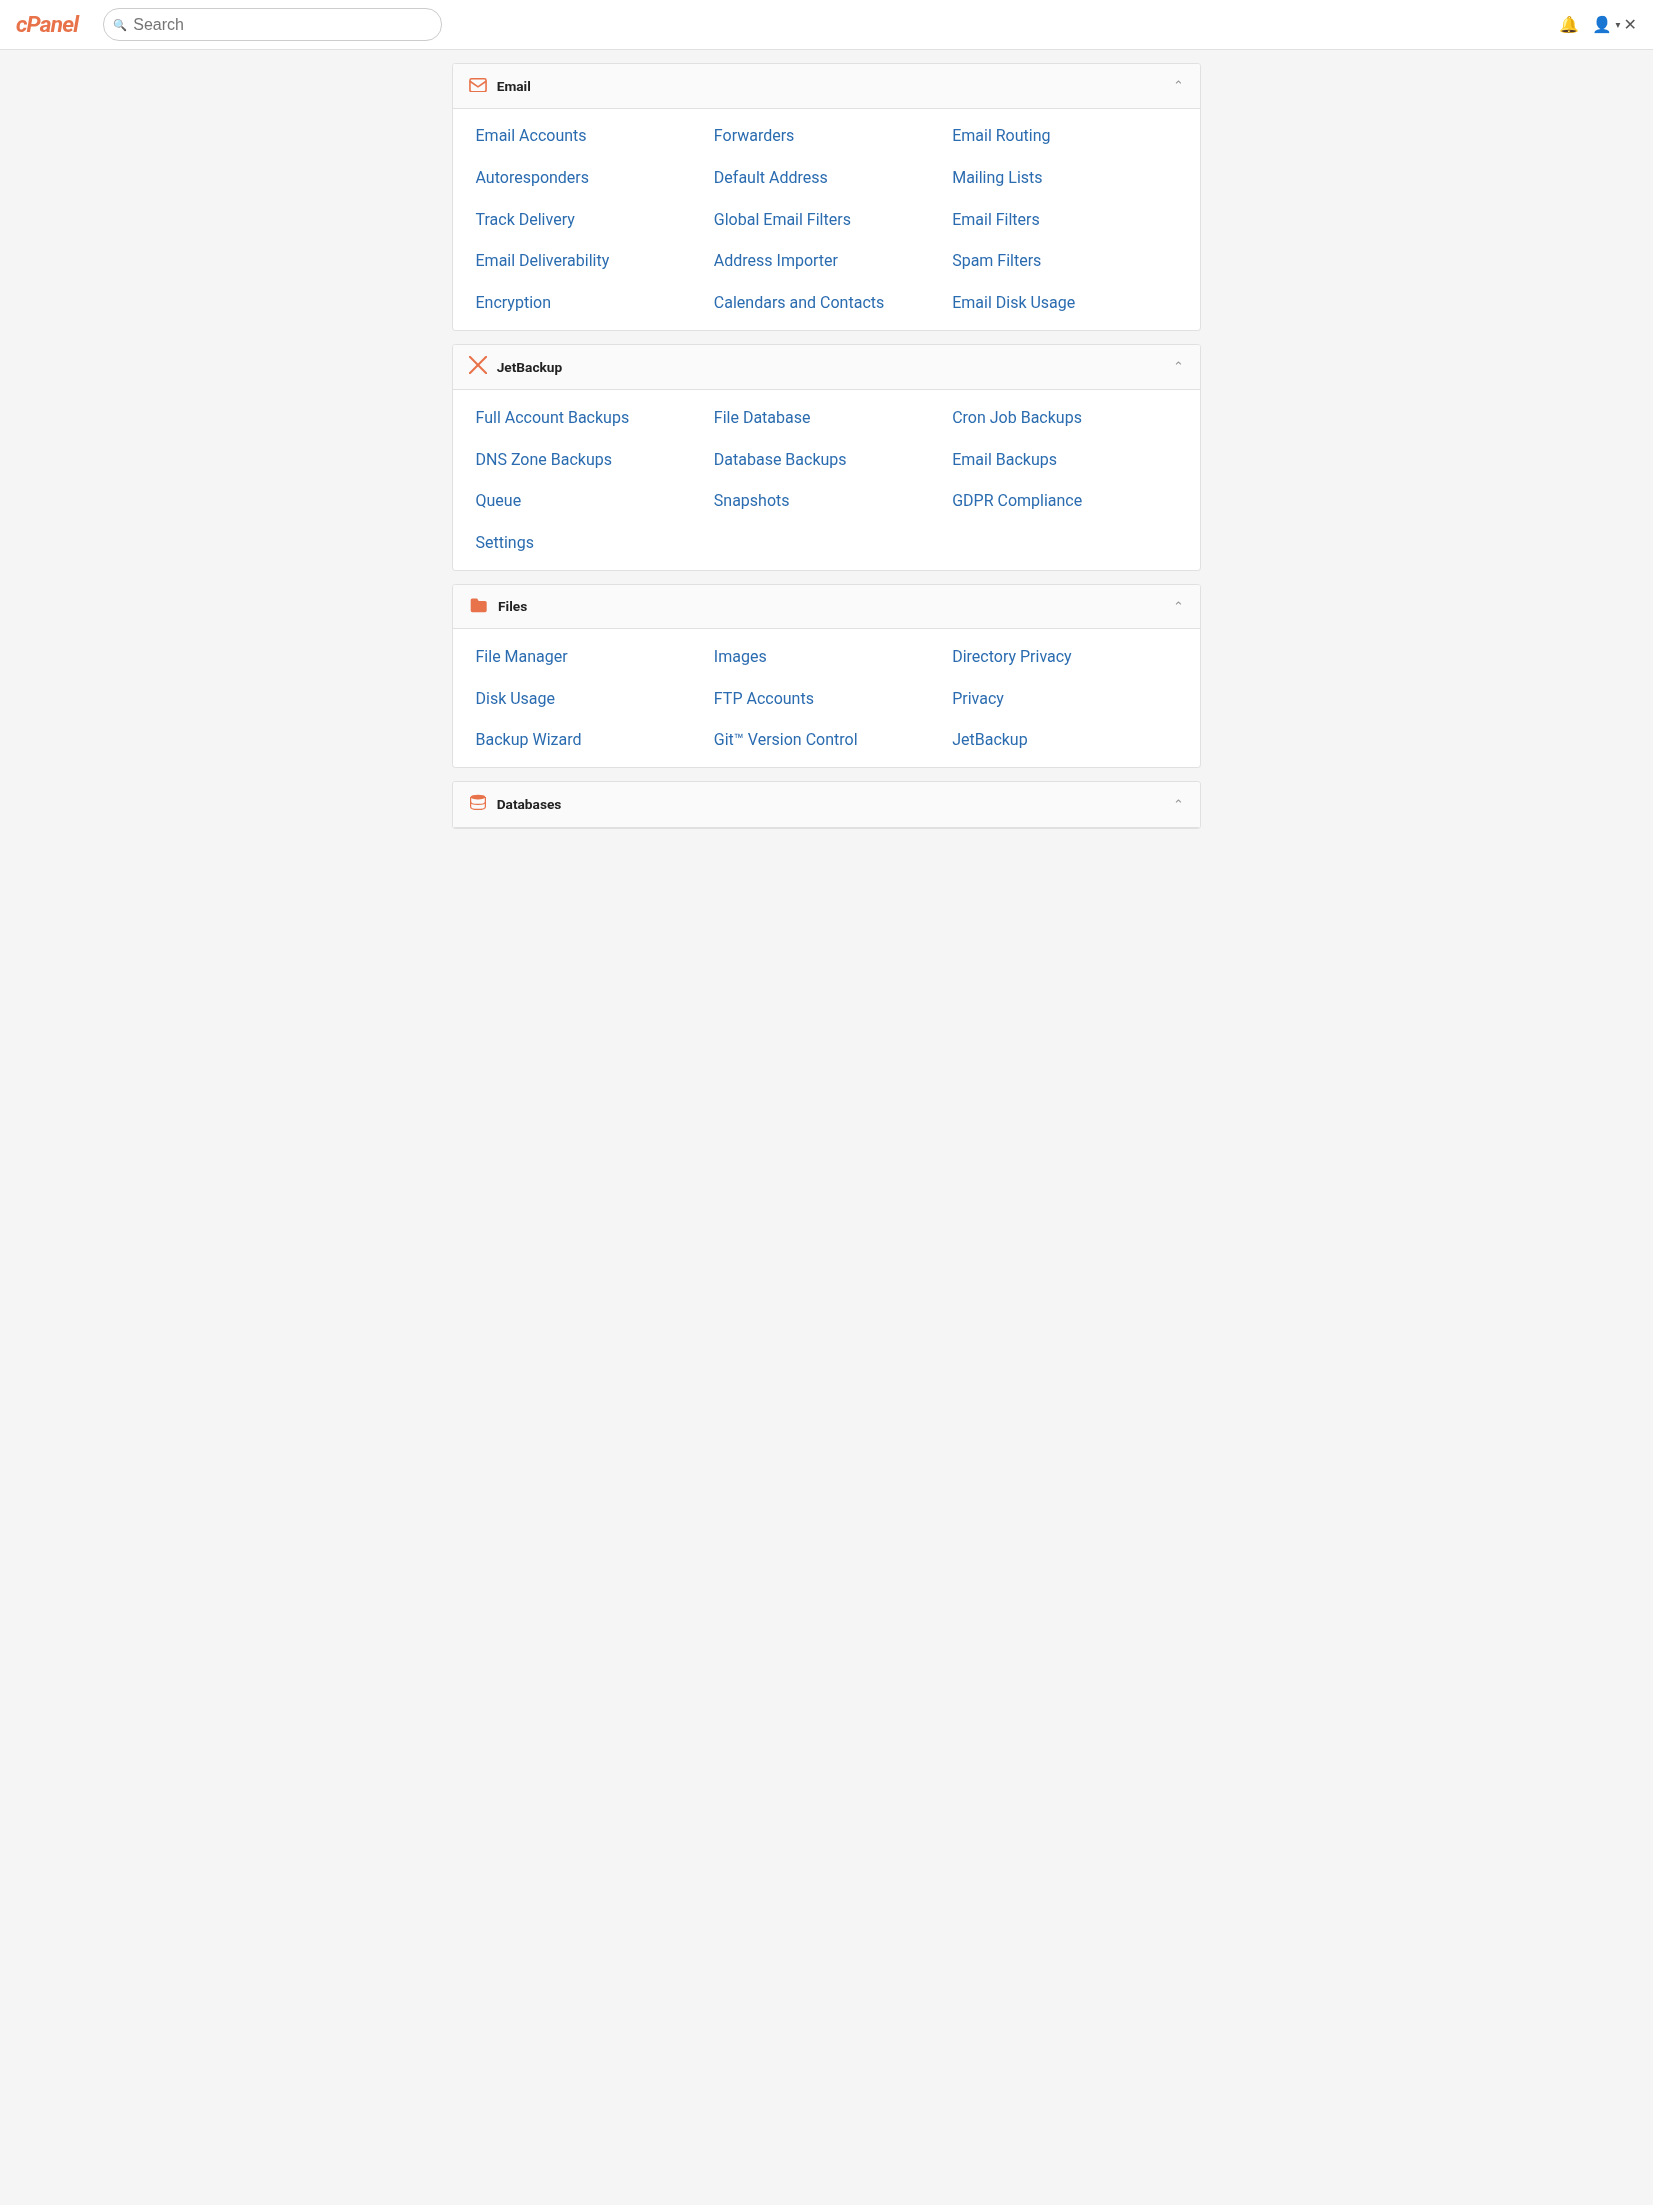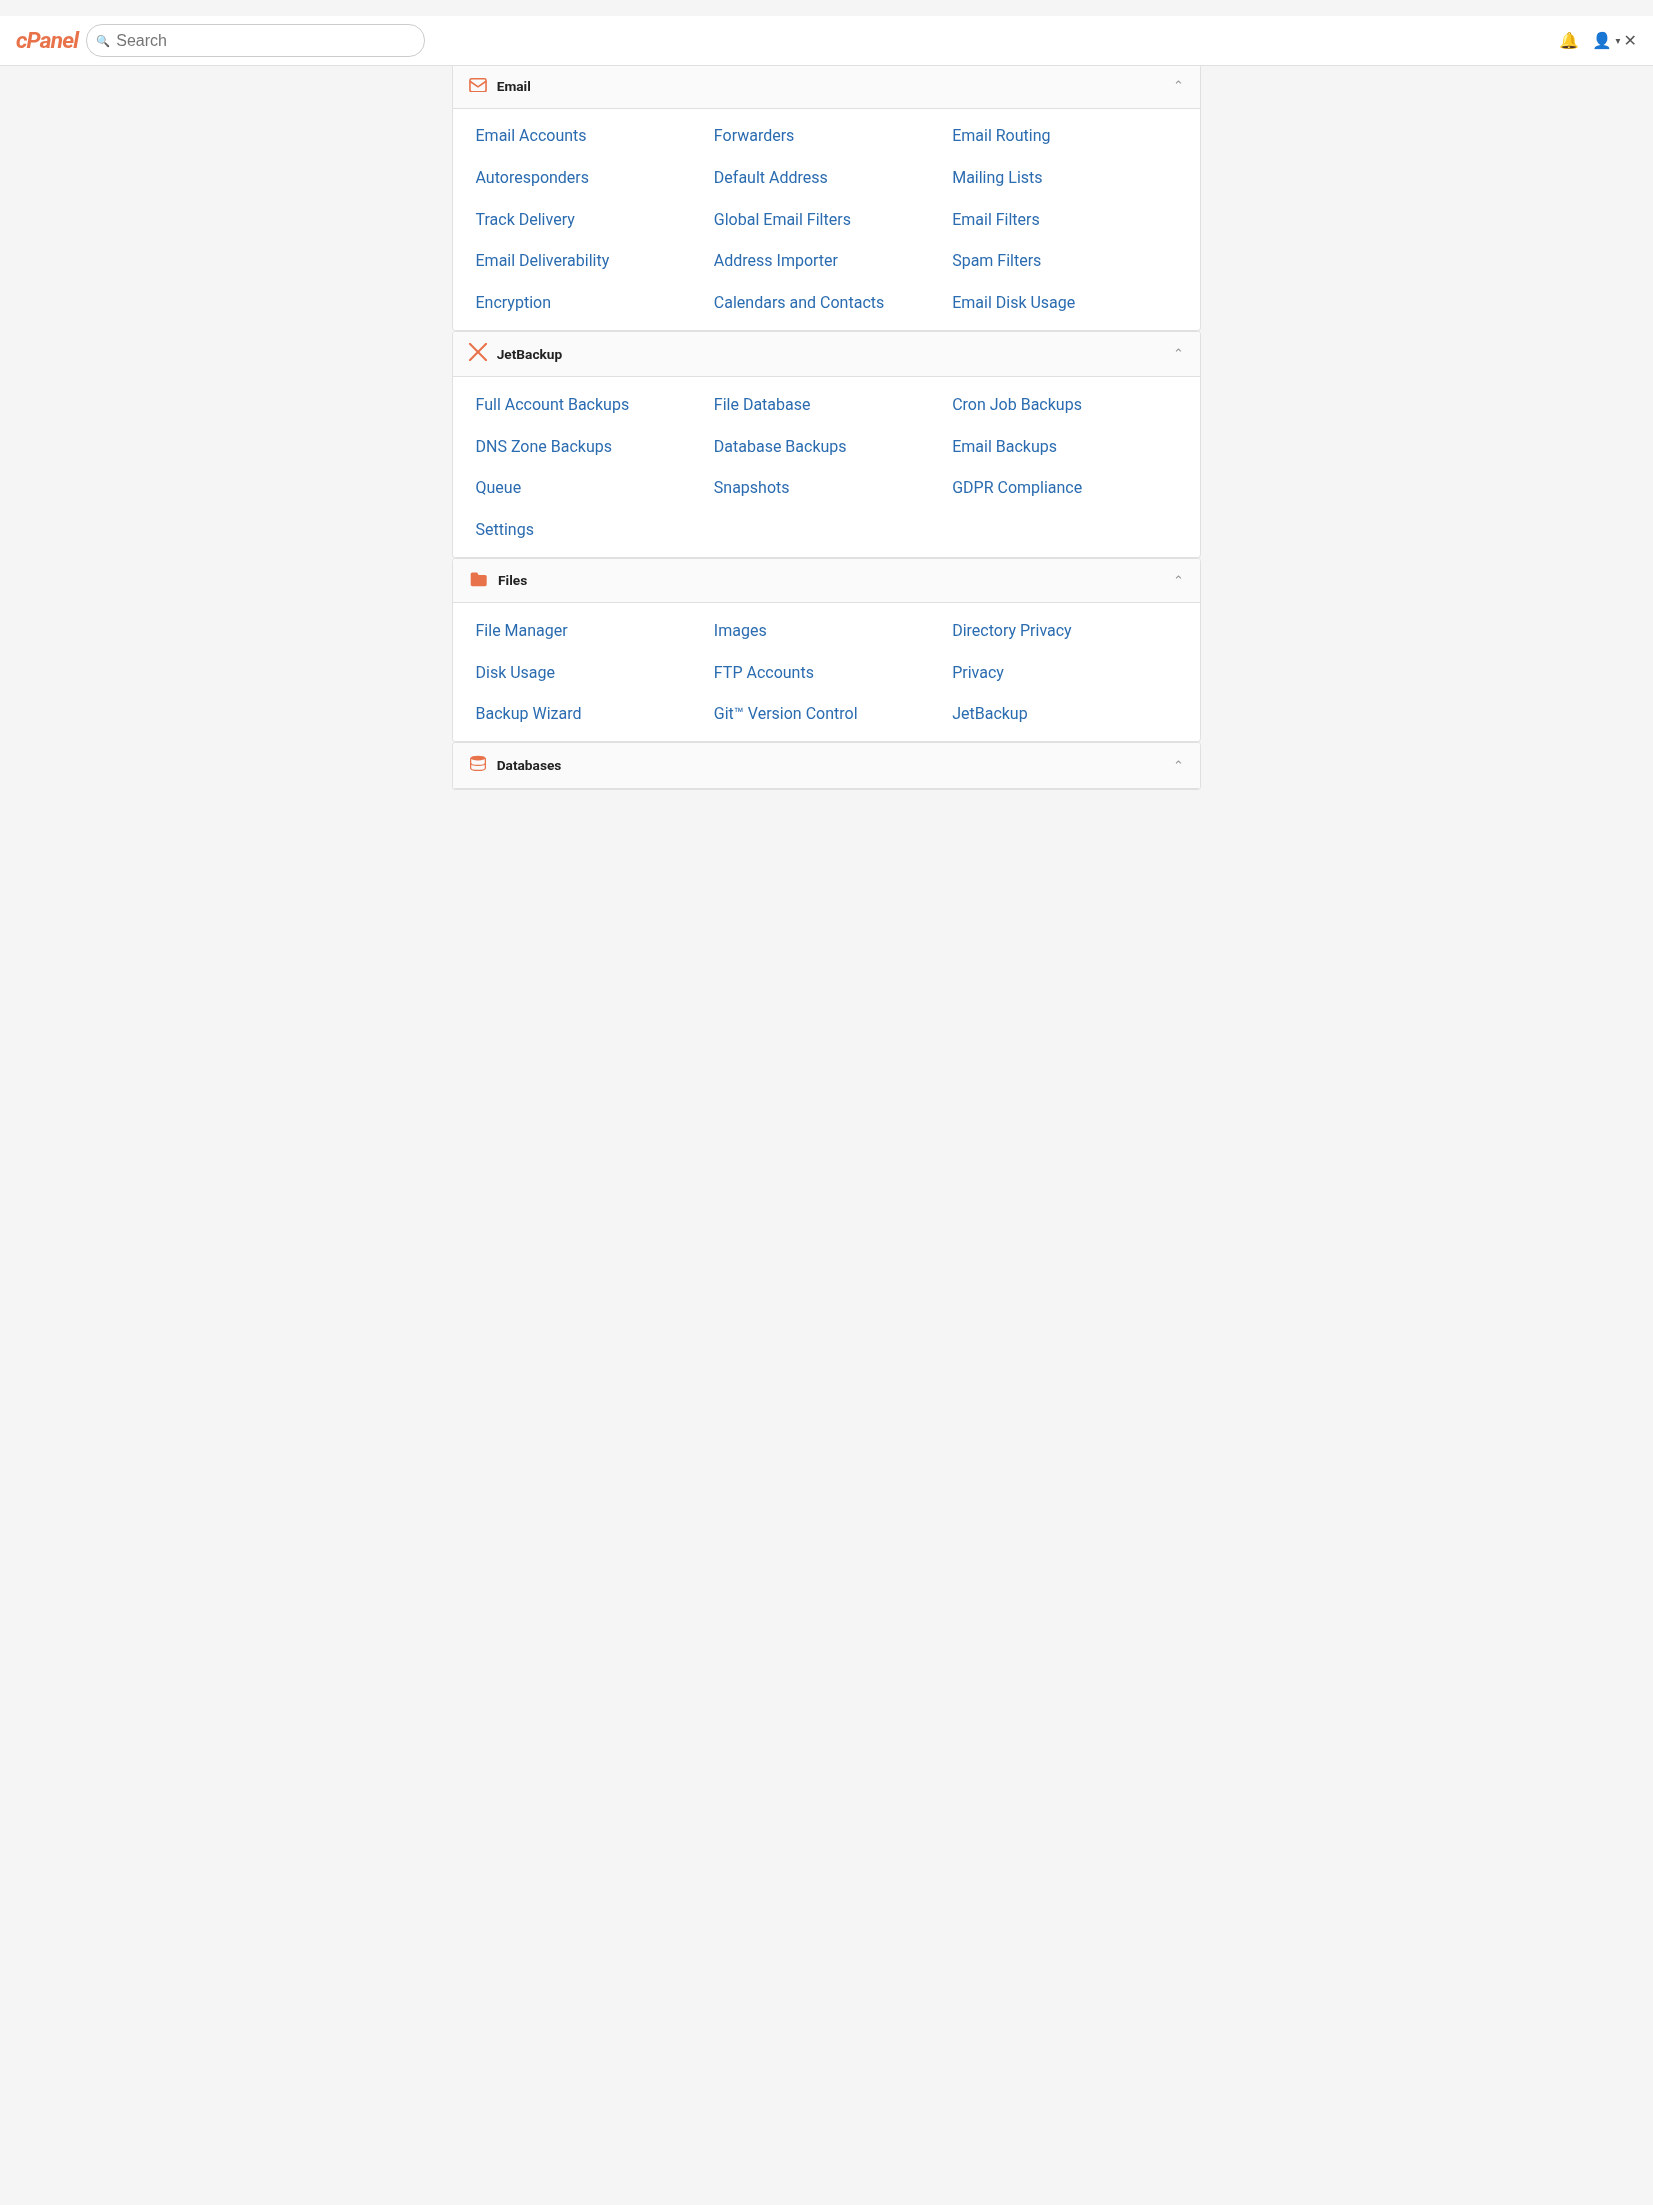--- a/index.html
+++ b/index.html
@@ -10,23 +10,23 @@
       font-size: 12px;
     }
 
     
     .header {
       display: flex;
       align-items: center;
       background: #fff;
       padding: 8px 16px;
       border-bottom: 0.8px solid #e0e0e0;
-      gap: 8px;
+      gap: 25px;
       position: sticky;
-      top: 16px;
+      top: 0;
       z-index: 100;
     }
     .logo {
       font-size: 22.6px;
       font-weight: bold;
       color: #e8734a;
       font-style: italic;
       white-space: nowrap;
       letter-spacing: -0.8px;
     }
@@ -79,20 +79,21 @@
       padding: 13px;
       max-width: 775px;
       margin: 0 auto;
     }
 
     
     .section-card {
       background: #fff;
       border: 0.8px solid #e0e0e0;
       border-radius: 3.2px;
+      margin-bottom: 13px;
       overflow: hidden;
     }
     .section-header {
       display: flex;
       align-items: center;
       justify-content: space-between;
       padding: 11.3px 16px;
       background: #fafafa;
       border-bottom: 0.8px solid #e0e0e0;
       cursor: pointer;

